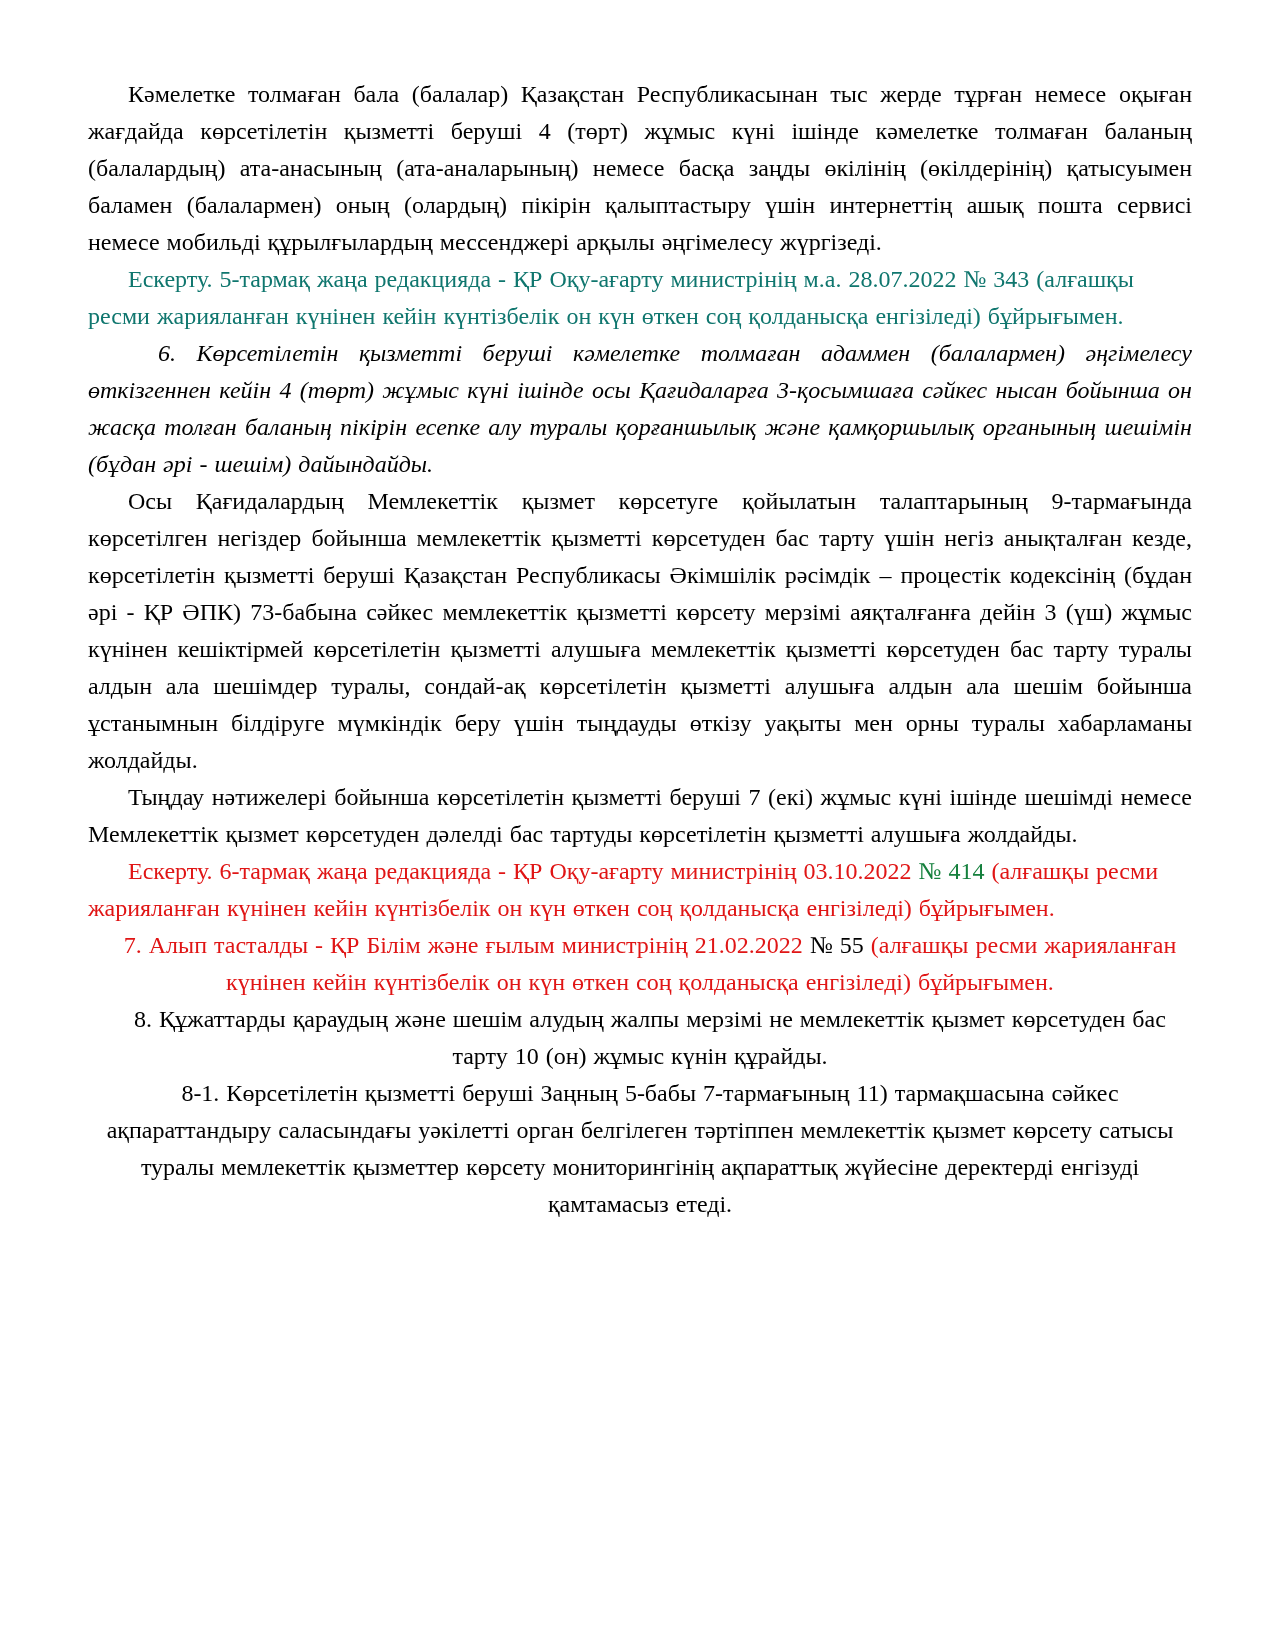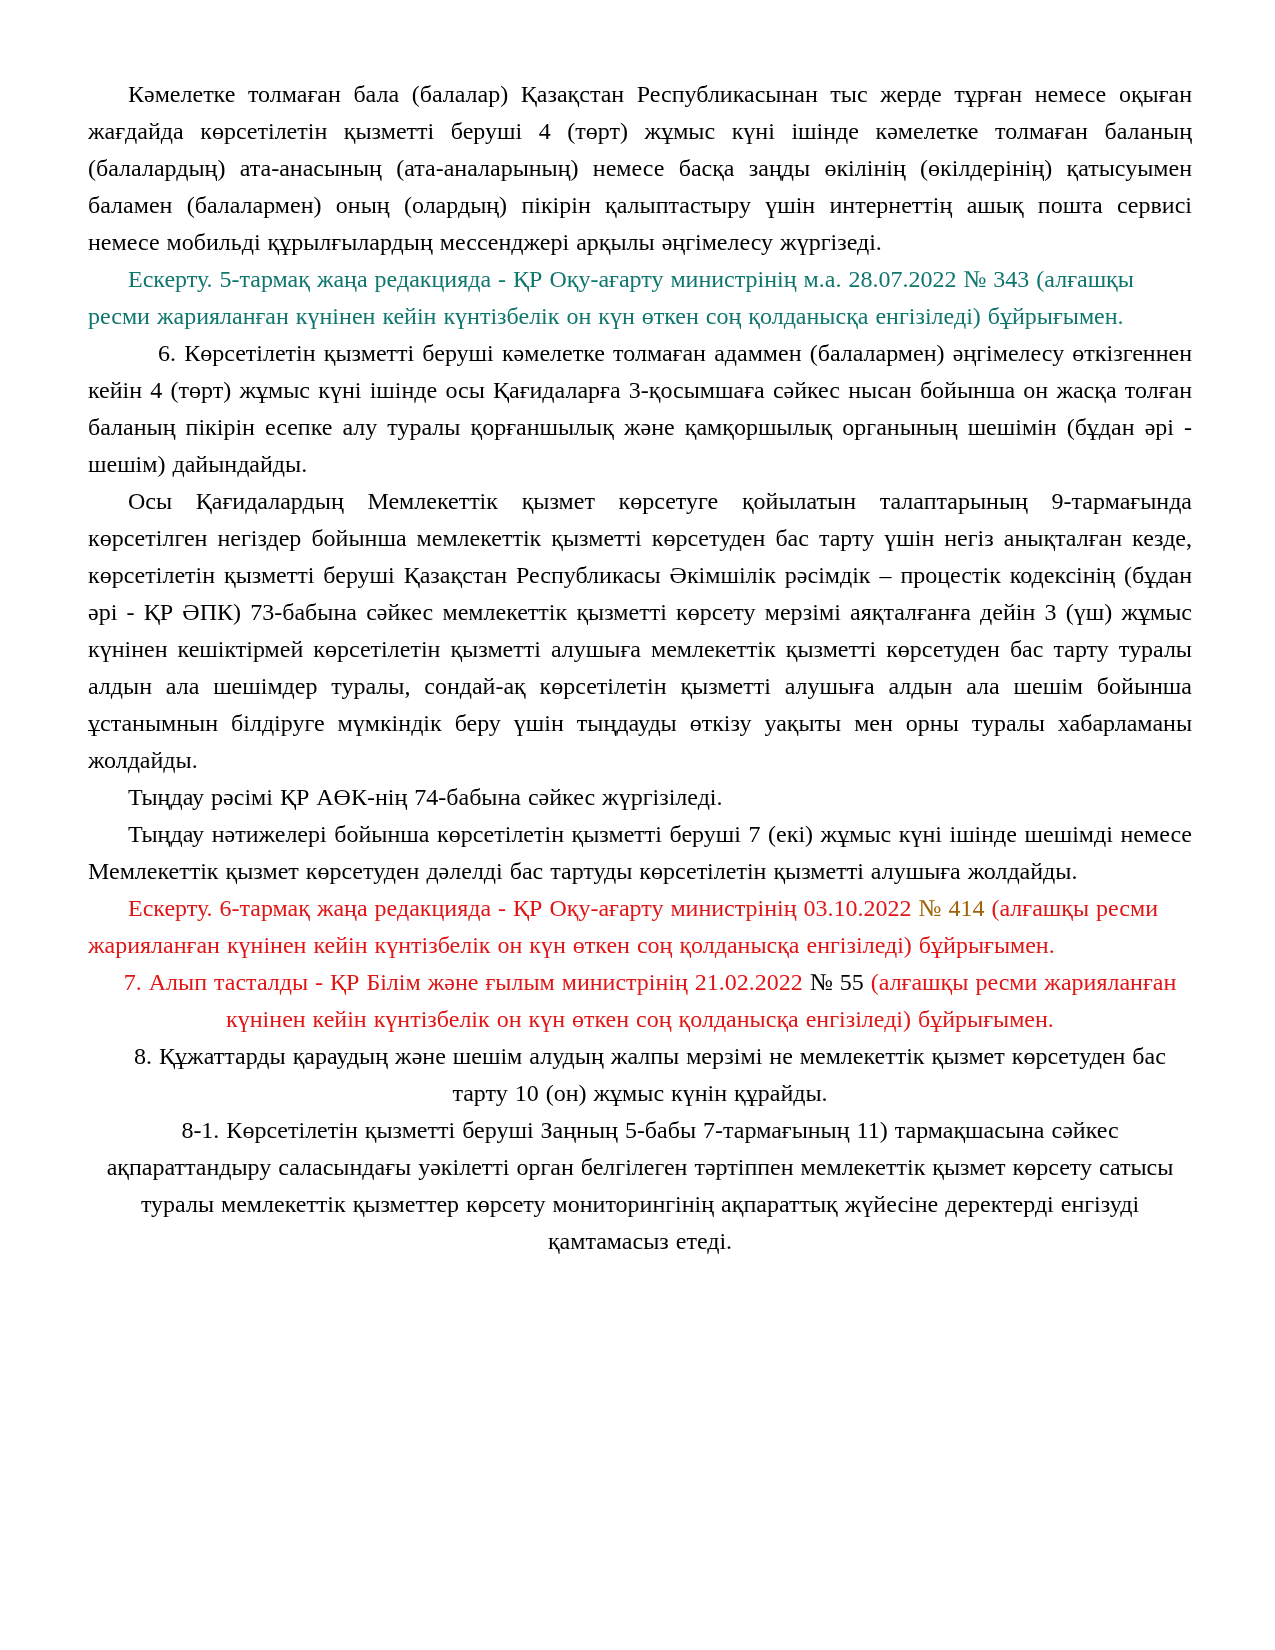--- a/index.html
+++ b/index.html
@@ -38,22 +38,21 @@
   .ind-md { text-indent: 40px; }
   .ind-lg { text-indent: 70px; }
 </style>
 </head>
 <body>
 
 <div class="page">
   <div class="doc-content" id="doc-content">
       <p class="para para-body ind-md"><span style="color: rgb(0, 0, 0);">Кәмелетке толмаған бала (балалар) Қазақстан Республикасынан тыс жерде тұрған немесе оқыған жағдайда көрсетілетін қызметті беруші 4 (төрт) жұмыс күні ішінде кәмелетке толмаған баланың (балалардың) ата-анасының (ата-аналарының) немесе басқа заңды өкілінің (өкілдерінің) қатысуымен баламен (балалармен) оның (олардың) пікірін қалыптастыру үшін интернеттің ашық пошта сервисі немесе мобильді құрылғылардың мессенджері арқылы әңгімелесу жүргізеді.</span></p>
       <p class="para para-note ind-md"><span style="color: #0f766e;">Ескерту. 5-тармақ жаңа редакцияда - ҚР Оқу-ағарту министрінің м.а. 28.07.2022 № 343 (алғашқы ресми жарияланған күнінен кейін күнтізбелік он күн өткен соң қолданысқа енгізіледі) бұйрығымен.</span></p>
-      <p class="para para-body ind-lg"><span style="color: rgb(0, 0, 0);">6. Көрсетілетін қызметті беруші кәмелетке толмаған адаммен (балалармен) әңгімелесу өткізгеннен кейін 4 (төрт) жұмыс күні ішінде осы Қағидаларға 3-қосымшаға сәйкес нысан бойынша он жасқа толған баланың пікірін есепке алу туралы қорғаншылық және қамқоршылық органының шешімін (бұдан әрі - шешім) дайындайды.</span></p>
+      <p class="para para-body ind-lg"><span style="color: rgb(0, 0, 0); font-style: italic;">6. Көрсетілетін қызметті беруші кәмелетке толмаған адаммен (балалармен) әңгімелесу өткізгеннен кейін 4 (төрт) жұмыс күні ішінде осы Қағидаларға 3-қосымшаға сәйкес нысан бойынша он жасқа толған баланың пікірін есепке алу туралы қорғаншылық және қамқоршылық органының шешімін (бұдан әрі - шешім) дайындайды.</span></p>
       <p class="para para-body ind-md"><span style="color: rgb(0, 0, 0);">Осы Қағидалардың Мемлекеттік қызмет көрсетуге қойылатын талаптарының 9-тармағында көрсетілген негіздер бойынша мемлекеттік қызметті көрсетуден бас тарту үшін негіз анықталған кезде, көрсетілетін қызметті беруші Қазақстан Республикасы Әкімшілік рәсімдік – процестік кодексінің (бұдан әрі - ҚР ӘПК) 73-бабына сәйкес мемлекеттік қызметті көрсету мерзімі аяқталғанға дейін 3 (үш) жұмыс күнінен кешіктірмей көрсетілетін қызметті алушыға мемлекеттік қызметті көрсетуден бас тарту туралы алдын ала шешімдер туралы, сондай-ақ көрсетілетін қызметті алушыға алдын ала шешім бойынша ұстанымнын білдіруге мүмкіндік беру үшін тыңдауды өткізу уақыты мен орны туралы хабарламаны жолдайды.</span></p>
-      <p class="para para-body ind-md"><span style="color: rgb(0, 0, 0);">Тыңдау рәсімі ҚР АӨК-нің 74-бабына сәйкес жүргізіледі.</span></p>
       <p class="para para-body ind-md"><span style="color: rgb(0, 0, 0);">Тыңдау нәтижелері бойынша көрсетілетін қызметті беруші 7 (екі) жұмыс күні ішінде шешімді немесе Мемлекеттік қызмет көрсетуден дәлелді бас тартуды көрсетілетін қызметті алушыға жолдайды.</span></p>
-      <p class="para para-note ind-md"><span style="color: rgb(224, 21, 21);">Ескерту. 6-тармақ жаңа редакцияда - ҚР Оқу-ағарту министрінің 03.10.2022 </span><span style="color: #a16207;">№ 414</span><span style="color: rgb(224, 21, 21);"> (алғашқы ресми жарияланған күнінен кейін күнтізбелік он күн өткен соң қолданысқа енгізіледі) бұйрығымен.</span></p>
+      <p class="para para-note ind-md"><span style="color: rgb(224, 21, 21);">Ескерту. 6-тармақ жаңа редакцияда - ҚР Оқу-ағарту министрінің 03.10.2022 </span><span style="color: #15803d;">№ 414</span><span style="color: rgb(224, 21, 21);"> (алғашқы ресми жарияланған күнінен кейін күнтізбелік он күн өткен соң қолданысқа енгізіледі) бұйрығымен.</span></p>
       <p class="para para-note ind-sm"><span style="color: rgb(224, 21, 21);">7. Алып тасталды - ҚР Білім және ғылым министрінің 21.02.2022 </span><span style="color: rgb(0, 0, 0);">№ 55</span><span style="color: rgb(224, 21, 21);"> (алғашқы ресми жарияланған күнінен кейін күнтізбелік он күн өткен соң қолданысқа енгізіледі) бұйрығымен.</span></p>
       <p class="para para-body ind-sm"><span style="color: rgb(0, 0, 0);">8. Құжаттарды қараудың және шешім алудың жалпы мерзімі не мемлекеттік қызмет көрсетуден бас тарту 10 (он) жұмыс күнін құрайды.</span></p>
       <p class="para para-body ind-sm"><span style="color: rgb(0, 0, 0);">8-1. Көрсетілетін қызметті беруші Заңның 5-бабы 7-тармағының 11) тармақшасына сәйкес ақпараттандыру саласындағы уәкілетті орган белгілеген тәртіппен мемлекеттік қызмет көрсету сатысы туралы мемлекеттік қызметтер көрсету мониторингінің ақпараттық жүйесіне деректерді енгізуді қамтамасыз етеді.</span></p>
     </div>
 </div>
 
 </body></html>

